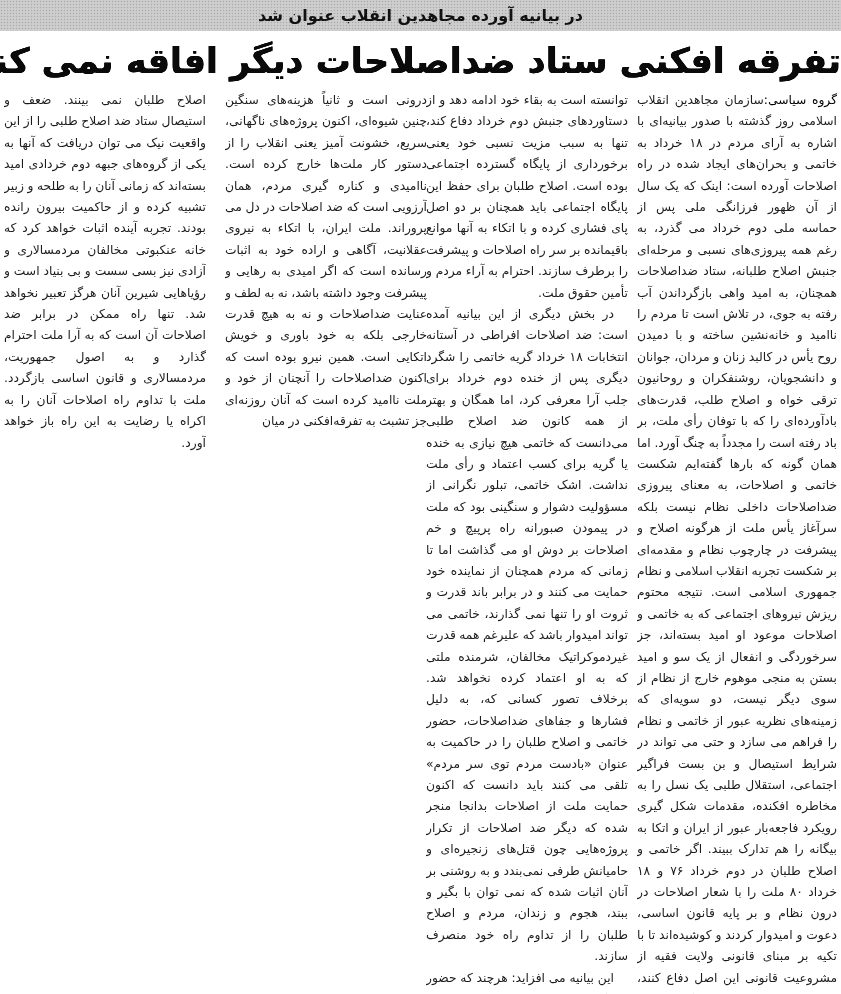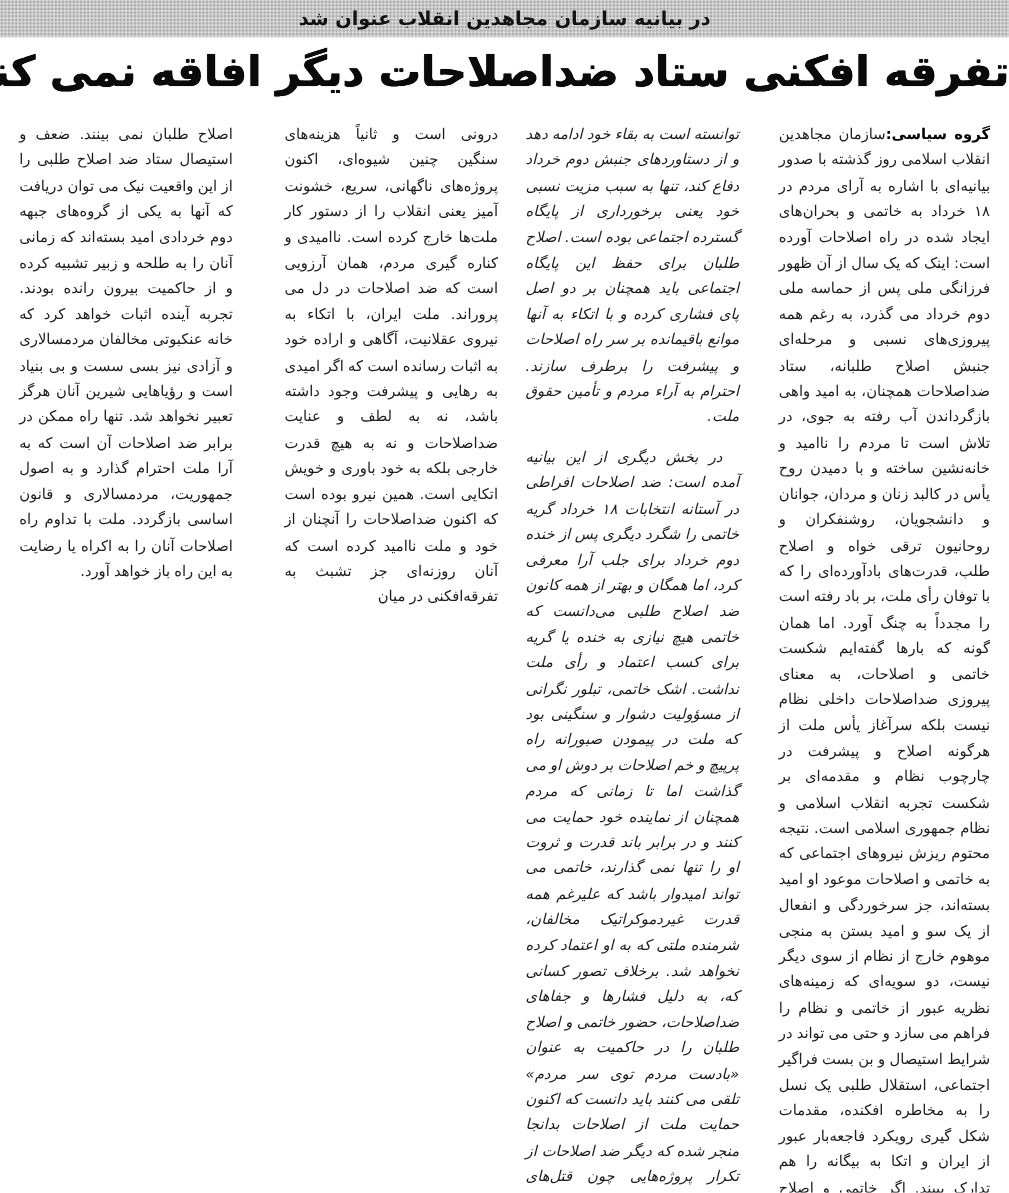--- a/index.html
+++ b/index.html
@@ -72,40 +72,40 @@
       font-family: "DejaVu Sans", sans-serif;
       font-size: 12.3px;
       line-height: 21.4px;
       color: #1c1c1c;
       letter-spacing: -0.6px;
       word-spacing: -0.5px;
       overflow: hidden;
       height: 904px;
     }
     .col-1 { left: 637px; width: 200px; }
-    .col-2 { left: 426px; width: 202px; font-style: italic; }
+    .col-2 { left: 426px; width: 202px; }
     .col-3 { left: 225px; width: 202px; }
     .col-4 { left: 4px;   width: 202px; }
     .col p {
-      margin: 12px;
+      margin: 0;
       padding: 0;
     }
     .col p.indent {
       text-indent: 14px;
     }
     .byline {
-      font-weight: bold;
+      font-weight: normal;
       color: #000;
     }
   </style>
 </head>
 <body>
 
 <div class="kicker">
-  <span class="kicker-text">در بیانیه سازمان مجاهدین انقلاب عنوان شد</span>
+  <span class="kicker-text">در بیانیه آورده مجاهدین انقلاب عنوان شد</span>
 </div>
 
 <div class="headline">تفرقه افکنی ستاد ضداصلاحات دیگر افاقه نمی کند</div>
 
 <div class="columns">
 
   <div class="col col-1">
     <p><span class="byline">گروه سیاسی:</span><span>سازمان مجاهدین انقلاب اسلامی روز گذشته با صدور بیانیه‌ای با اشاره به آرای مردم در ۱۸ خرداد به خاتمی و بحران‌های ایجاد شده در راه اصلاحات آورده است: اینک که یک سال از آن ظهور فرزانگی ملی پس از حماسه ملی دوم خرداد می گذرد، به رغم همه پیروزی‌های نسبی و مرحله‌ای جنبش اصلاح طلبانه، ستاد ضداصلاحات همچنان، به امید واهی بازگرداندن آب رفته به جوی، در تلاش است تا مردم را ناامید و خانه‌نشین ساخته و با دمیدن روح یأس در کالبد زنان و مردان، جوانان و دانشجویان، روشنفکران و روحانیون ترقی خواه و اصلاح طلب، قدرت‌های بادآورده‌ای را که با توفان رأی ملت، بر باد رفته است را مجدداً به چنگ آورد. اما همان گونه که بارها گفته‌ایم شکست خاتمی و اصلاحات، به معنای پیروزی ضداصلاحات داخلی نظام نیست بلکه سرآغاز یأس ملت از هرگونه اصلاح و پیشرفت در چارچوب نظام و مقدمه‌ای بر شکست تجربه انقلاب اسلامی و نظام جمهوری اسلامی است. نتیجه محتوم ریزش نیروهای اجتماعی که به خاتمی و اصلاحات موعود او امید بسته‌اند، جز سرخوردگی و انفعال از یک سو و امید بستن به منجی موهوم خارج از نظام از سوی دیگر نیست، دو سویه‌ای که زمینه‌های نظریه عبور از خاتمی و نظام را فراهم می سازد و حتی می تواند در شرایط استیصال و بن بست فراگیر اجتماعی، استقلال طلبی یک نسل را به مخاطره افکنده، مقدمات شکل گیری رویکرد فاجعه‌بار عبور از ایران و اتکا به بیگانه را هم تدارک ببیند. اگر خاتمی و اصلاح طلبان در دوم خرداد ۷۶ و ۱۸ خرداد ۸۰ ملت را با شعار اصلاحات در درون نظام و بر پایه قانون اساسی، دعوت و امیدوار کردند و کوشیده‌اند تا با تکیه بر مبنای قانونی ولایت فقیه از مشروعیت قانونی این اصل دفاع کنند، نقض عهد و پیمان شکنی ستاد ضداصلاحات و سرخوردگی و رویگردانی حاصل از آن در میان ملت و نسل نو این مخاطره را محقق خواهد ساخت که دیگر هیچ امیدی به نظام و قانون اساسی باقی نماند و بنیادهای اساسی مشروعیت جمهوری اسلامی، مردمسالاری دینی و ولایت فقیه در چشم و دل اکثریت ملت تخریب گشته و نیروهای برانداز معاند با انقلاب و نظام را برای یافتن پایگاه در کشور امیدوار سازد.</span></p>
 
   </div>

